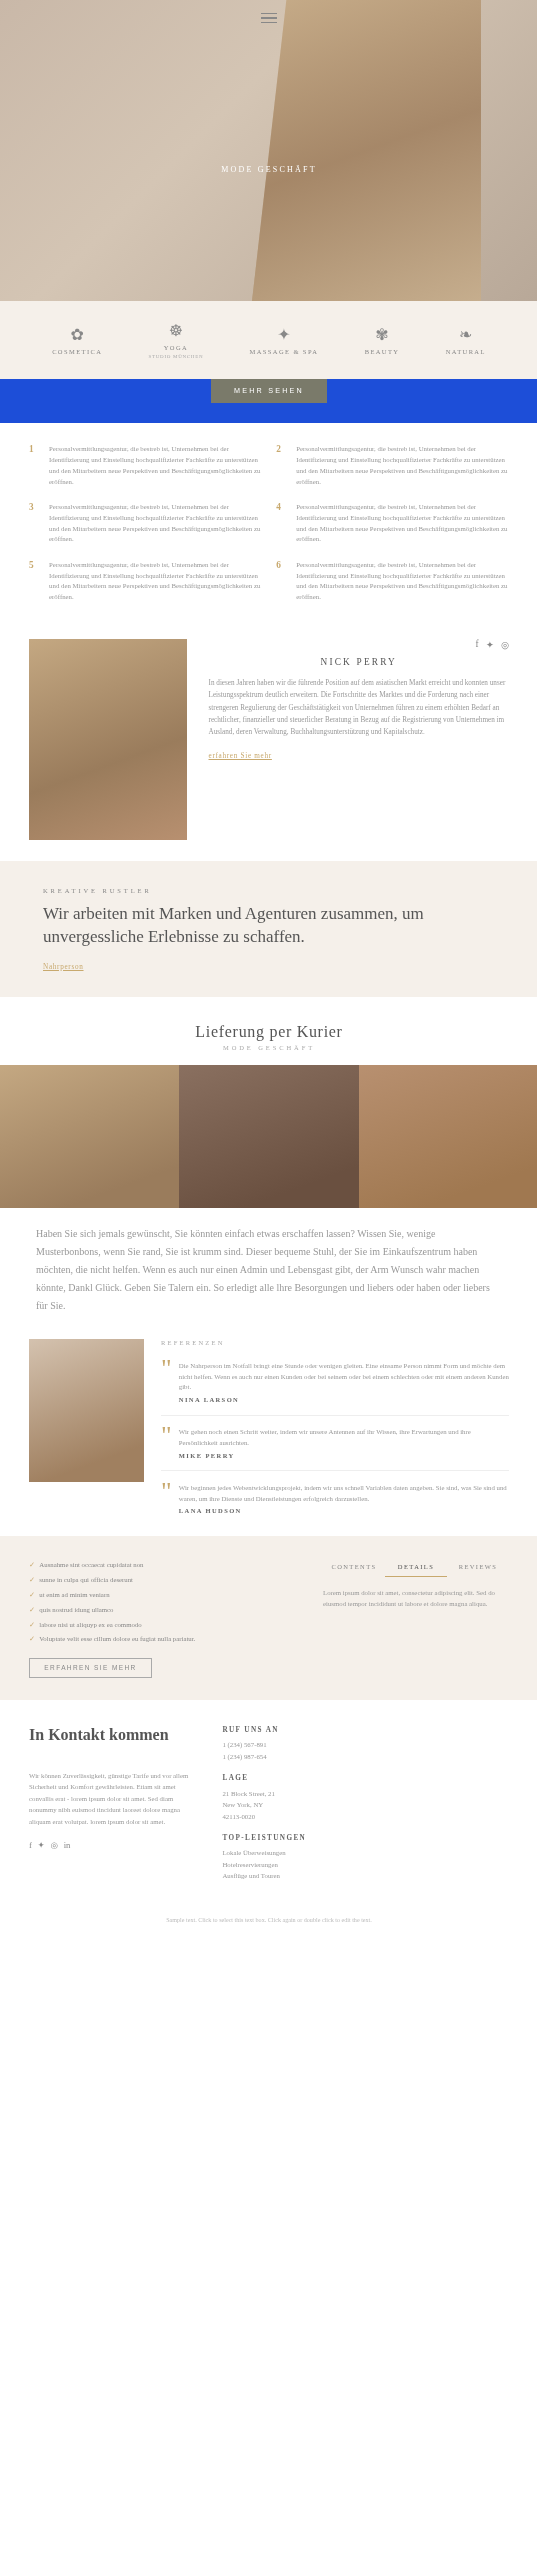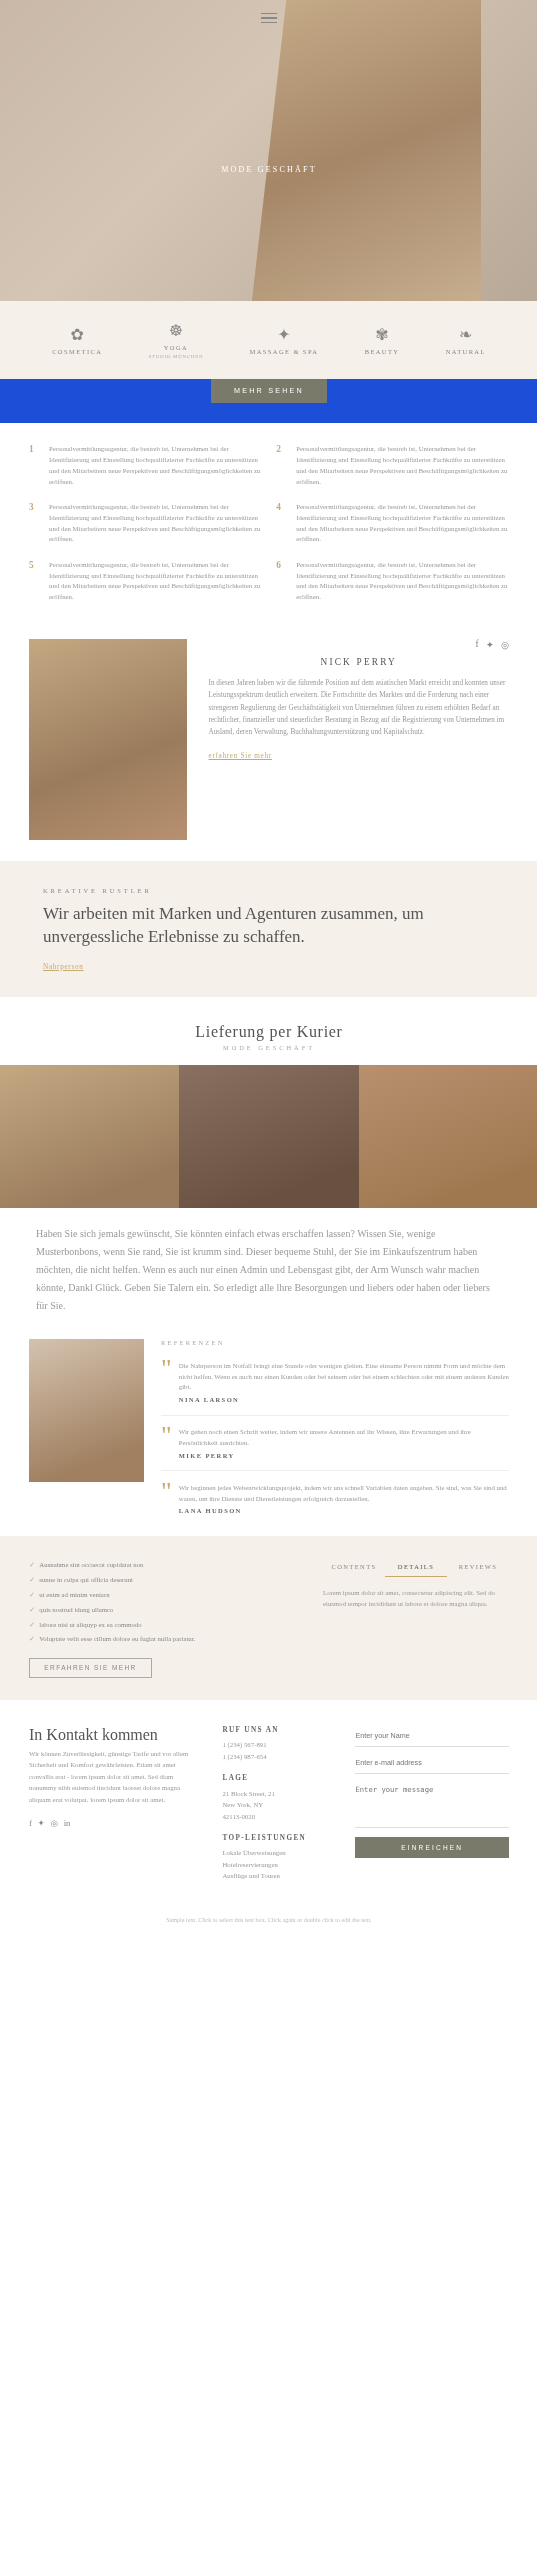--- a/index.html
+++ b/index.html
@@ -408,22 +408,22 @@
       background: #fff;
       display: flex;
       gap: 21.5px;
     }
     .contact-left {
       flex: 1.2;
     }
     .contact-title {
       font-size: 16px;
       color: #555;
-      font-weight: 400;
-      margin-bottom: 4px;
+      font-weight: 700;
+      margin-bottom: 26px;
     }
     .contact-desc {
       font-size: 6.8px;
       color: #999;
       line-height: 1.7;
       margin-bottom: 13px;
     }
     .contact-social-icons {
       display: flex;
       gap: 5.7px;
@@ -675,25 +675,19 @@
         <div>New York, NY</div>
         <div>42113-0020</div>
       </div>
       <div style="margin-top:11.5px;" class="contact-col-title">TOP-LEISTUNGEN</div>
       <div class="contact-col-text">
         <div>Lokale Überweisungen</div>
         <div>Hotelreservierungen</div>
         <div>Ausflüge und Touren</div>
       </div>
     </div>
-    <div class="contact-form">
-      <input class="contact-input" type="text" placeholder="Enter your Name" style="">
-      <input class="contact-input" type="email" placeholder="Enter e-mail address" style="">
-      <textarea class="contact-input" rows="4" style="resize: none;" placeholder="Enter your message"></textarea>
-      <button class="contact-submit">EINREICHEN</button>
-    </div>
   </div>
 </section>
 
 <footer class="footer-note">
   <span>Sample text. Click to select this text box. Click again or double click to edit the text.</span>
 </footer>
 
 
 </body></html>

